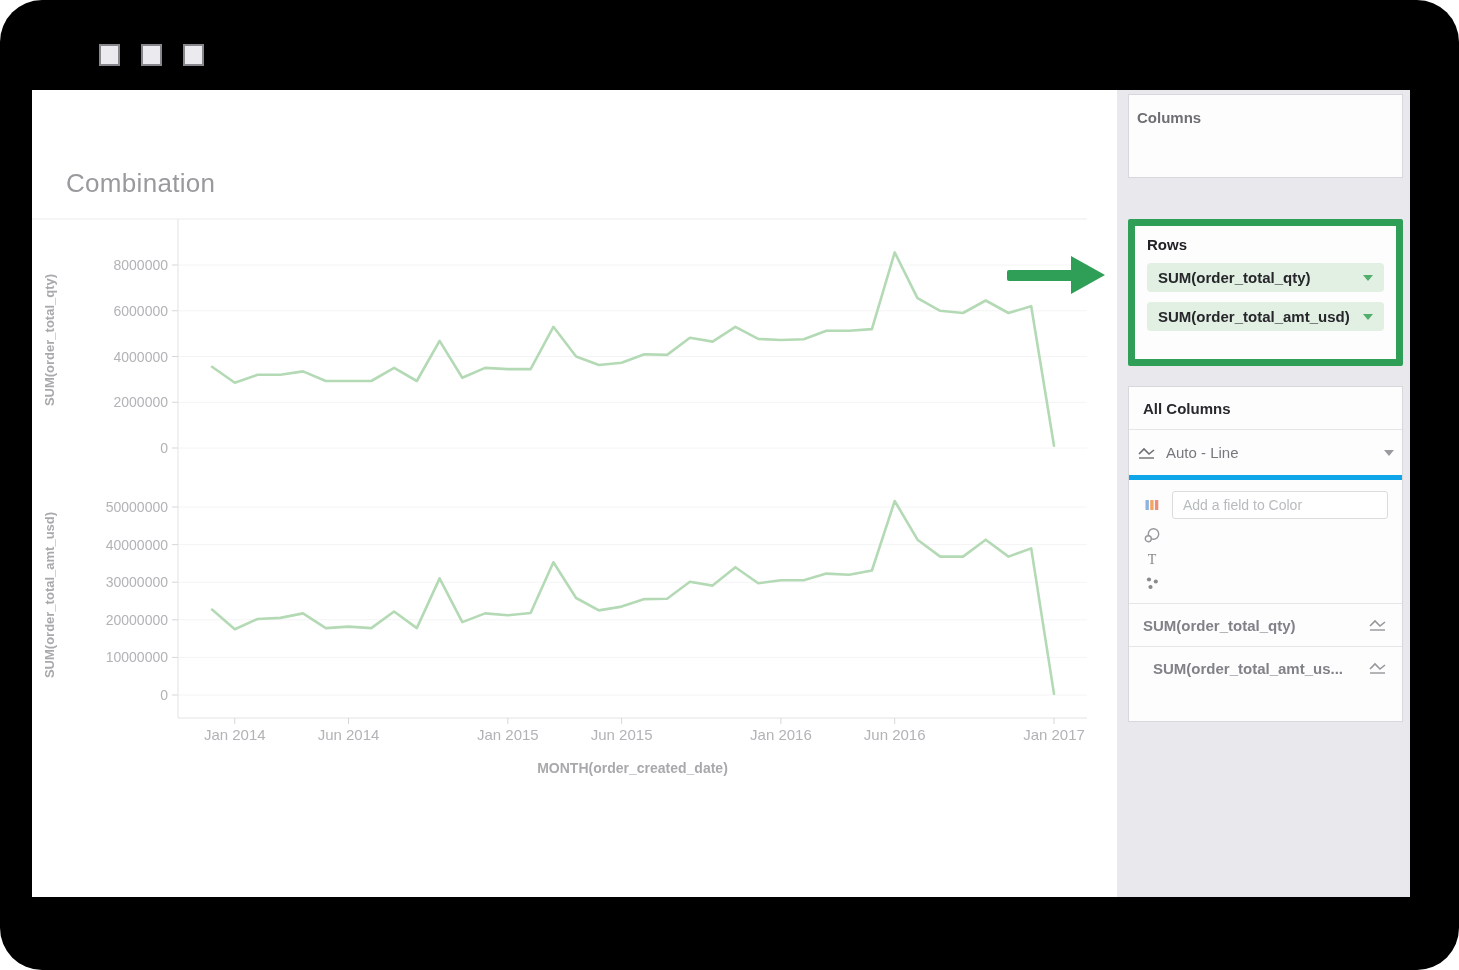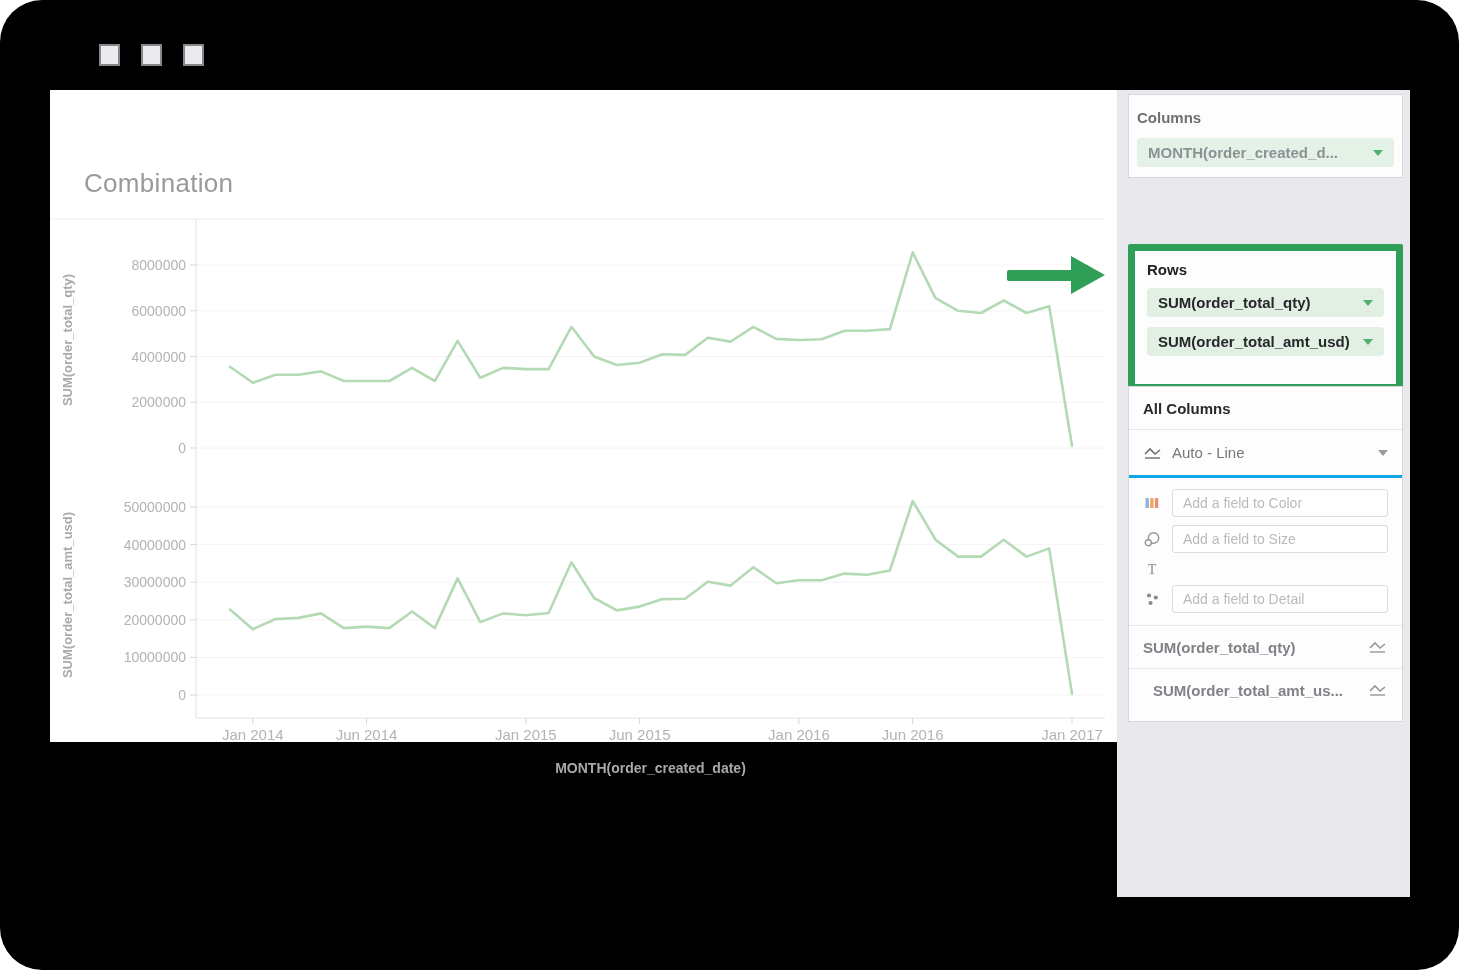--- a/index.html
+++ b/index.html
@@ -1,45 +1,45 @@
 <!DOCTYPE html>
 <html><head>
 <meta charset="utf-8">
 <style>
   html,body{margin:0;padding:0;background:#ffffff;}
   #canvas{position:relative;width:1459px;height:970px;overflow:hidden;
           font-family:"Liberation Sans",sans-serif;background:#ffffff;}
   .frame{position:absolute;inset:0;background:#000000;border-radius:42px;}
   .winbtn{position:absolute;top:44px;width:21px;height:22px;background:#eaeaef;
           border:2px solid #86868c;box-sizing:border-box;}
-  .main{position:absolute;left:50px;top:90px;width:1067px;height:652px;background:#ffffff;}
+  .main{position:absolute;left:32px;top:90px;width:1067px;height:807px;background:#ffffff;padding-left:25px;}
   .chart-title{position:absolute;left:34px;top:78px;font-size:26px;color:#9a9a9e;letter-spacing:.3px;}
   #chart-svg{position:absolute;left:0;top:0;}
   .sidebar{position:absolute;left:1117px;top:90px;width:293px;height:807px;background:#e9e9ed;}
   .panel{position:absolute;left:11px;width:275px;background:#fdfdfe;border:1px solid #d8d8dc;box-sizing:border-box;}
   .panel-header{font-size:15px;font-weight:bold;}
   .panel.columns{top:4px;height:84px;padding:14px 8px;}
   .panel.columns .panel-header{color:#6e6e73;}
   .pill{height:29px;display:flex;align-items:center;justify-content:space-between;
         padding:0 11px;background:#e4f1e6;border-radius:4px;margin-top:12px;
         font-size:15px;font-weight:bold;cursor:pointer;}
   .pill .label{overflow:hidden;white-space:nowrap;}
   .panel.columns .pill .label{color:#8d9195;}
-  .panel.rows-panel{top:129px;height:147px;border:7px solid #2f9e57;border-radius:2px;padding:10px 12px;margin-top:25px;}
+  .panel.rows-panel{top:129px;height:147px;border:7px solid #2f9e57;border-radius:2px;padding:10px 12px;}
   .panel.rows-panel .panel-header{color:#212126;}
   .panel.rows-panel .pill{background:#e1f0e3;margin-top:10px;}
   .panel.rows-panel .pill .label{color:#26262b;}
   .caret{width:0;height:0;border-left:5px solid transparent;border-right:5px solid transparent;
          border-top:6px solid #53ad6c;flex:none;margin-left:8px;}
   .caret.gray{border-top-color:#9b9b9f;}
   .panel.layers{top:296px;height:336px;padding:0;}
   .layers-header{padding:13px 14px 12px;font-size:15px;font-weight:bold;color:#28282d;
                  border-bottom:1px solid #e6e6e9;}
-  .layer-type-row{height:45px;display:flex;align-items:center;padding:0 14px;
-                  border-bottom:3px solid #0ea5e9;cursor:pointer;}
+  .layer-type-row{height:45px;display:flex;align-items:center;padding:0 8px;
+                  border-bottom:5px solid #0ea5e9;cursor:pointer;}
   .layer-type-label{font-size:15px;color:#76787c;margin-left:9px;}
   .layer-type-row .caret{margin-left:auto;}
   .fields{padding:11px 14px 12px;border-bottom:1px solid #e6e6e9;}
   .field-row{display:flex;align-items:center;margin-bottom:8px;}
   .field-row:last-child{margin-bottom:0;}
   .field-icon{width:18px;display:flex;justify-content:center;align-items:center;flex:none;}
   .field-input{flex:1;margin-left:11px;height:28px;border:1px solid #dcdcdf;border-radius:3px;
                padding:0 10px;font-size:14px;color:#555;background:#fff;outline:none;box-sizing:border-box;}
   .field-input::placeholder{color:#b8bbbe;}
   .measure-row{height:42px;display:flex;align-items:center;justify-content:space-between;
@@ -120,24 +120,20 @@
         <line x1="1022" y1="628" x2="1022" y2="634" stroke="#d7d7da" stroke-width="1"></line>
         <text x="1022" y="650" text-anchor="middle" font-size="15" fill="#b3b3b7">Jan 2017</text>
         <text x="600.5" y="683" text-anchor="middle" font-size="14" font-weight="bold" fill="#a9a9ad">MONTH(order_created_date)</text>
       </svg>
   </div>
 
   <div class="sidebar">
 
     <section class="panel columns">
       <div class="panel-header">Columns</div>
-      <div class="pill">
-        <span class="label">MONTH(order_created_d...</span>
-        <span class="caret"></span>
-      </div>
     </section>
 
     <section class="panel rows-panel">
       <div class="panel-header">Rows</div>
       <div class="pill">
         <span class="label">SUM(order_total_qty)</span>
         <span class="caret"></span>
       </div>
       <div class="pill">
         <span class="label">SUM(order_total_amt_usd)</span>
@@ -168,38 +164,36 @@
           </span>
           <input class="field-input" placeholder="Add a field to Color" style="">
         </div>
         <div class="field-row">
           <span class="field-icon">
             <svg width="16" height="16">
               <circle cx="9.5" cy="7" r="5.2" fill="none" stroke="#96969b" stroke-width="1.4"></circle>
               <circle cx="4.3" cy="11.7" r="3" fill="#fdfdfe" stroke="#96969b" stroke-width="1.4"></circle>
             </svg>
           </span>
-          <input class="field-input" placeholder="Add a field to Size" style="">
         </div>
         <div class="field-row">
           <span class="field-icon">
             <svg width="16" height="16">
               <text x="8" y="13" text-anchor="middle" font-family="Liberation Serif, serif" font-size="14" fill="#8a8a8f">T</text>
             </svg>
           </span>
         </div>
         <div class="field-row">
           <span class="field-icon">
             <svg width="16" height="16">
               <circle cx="5" cy="4.5" r="2.1" fill="#8a8a8f"></circle>
               <circle cx="11.8" cy="6.5" r="2.1" fill="#8a8a8f"></circle>
               <circle cx="6.5" cy="12" r="2.1" fill="#8a8a8f"></circle>
             </svg>
           </span>
-          <input class="field-input" placeholder="Add a field to Detail" style="">
         </div>
       </div>
 
       <div class="measure-row">
         <span class="measure-label">SUM(order_total_qty)</span>
         <svg width="20" height="14">
           <polyline points="2,8 7,3 12,8 17,4" fill="none" stroke="#96969b" stroke-width="1.6"></polyline>
           <line x1="2" y1="12" x2="17" y2="12" stroke="#96969b" stroke-width="1.4"></line>
         </svg>
       </div>

